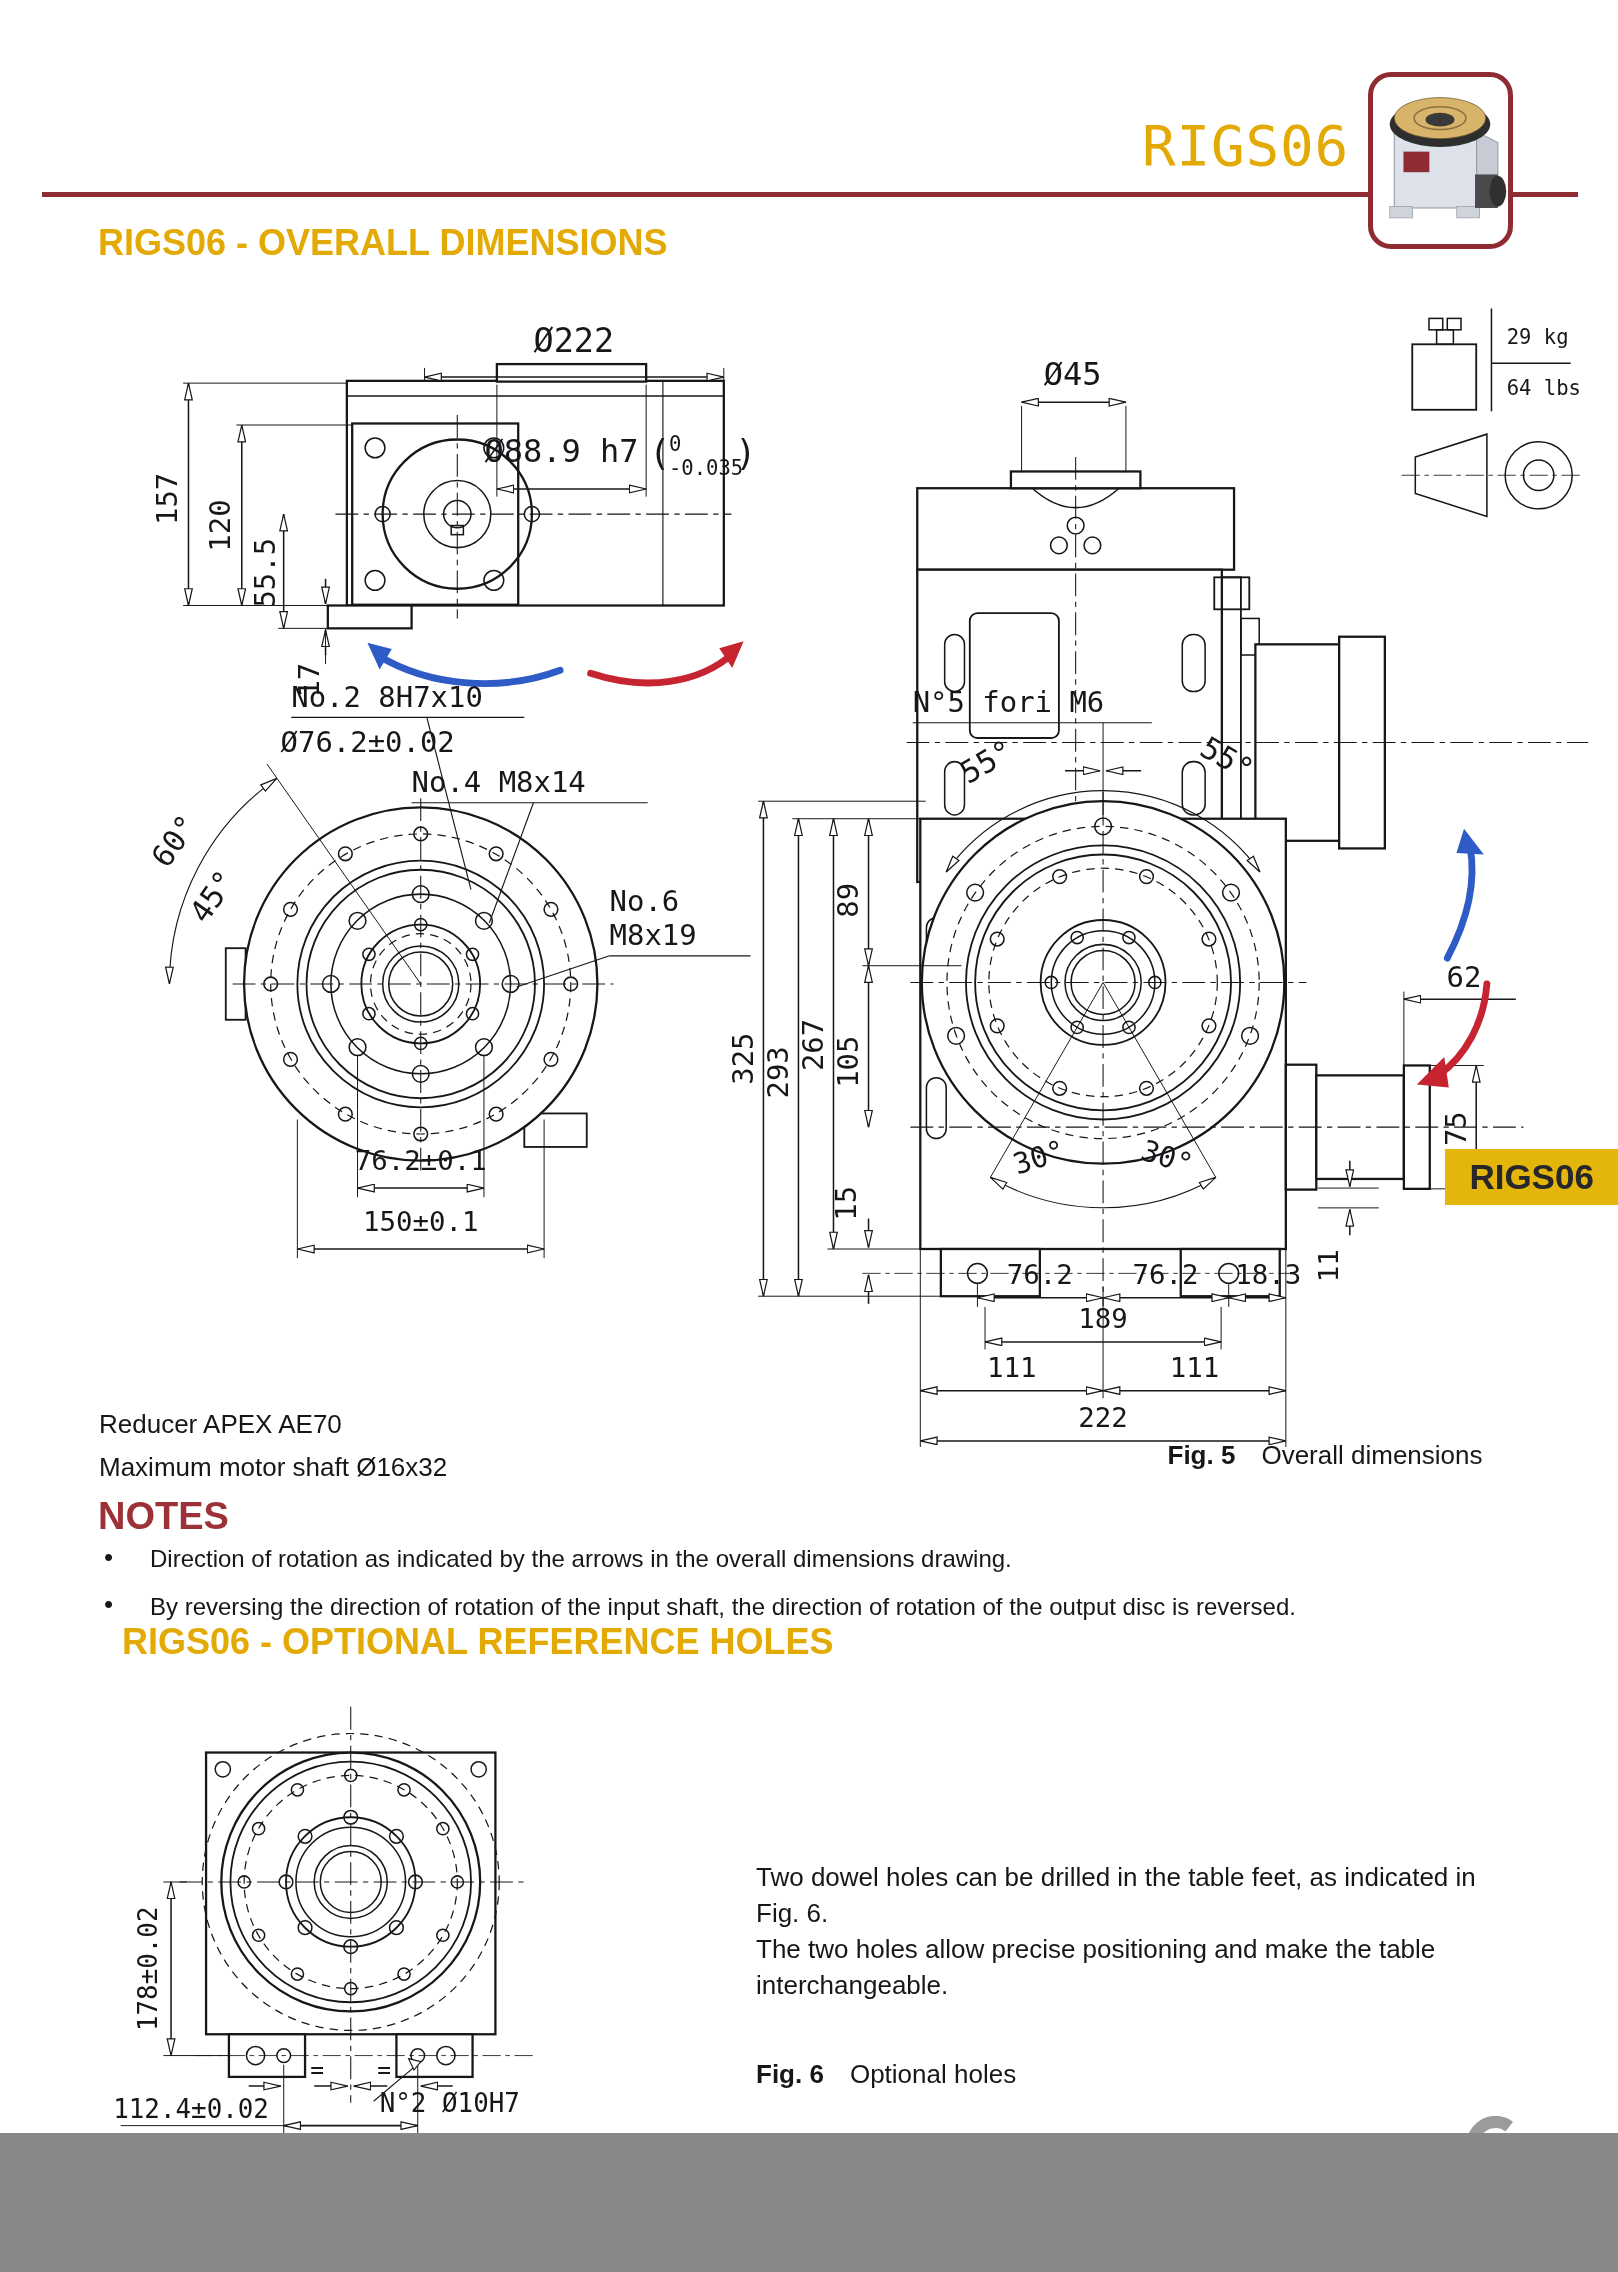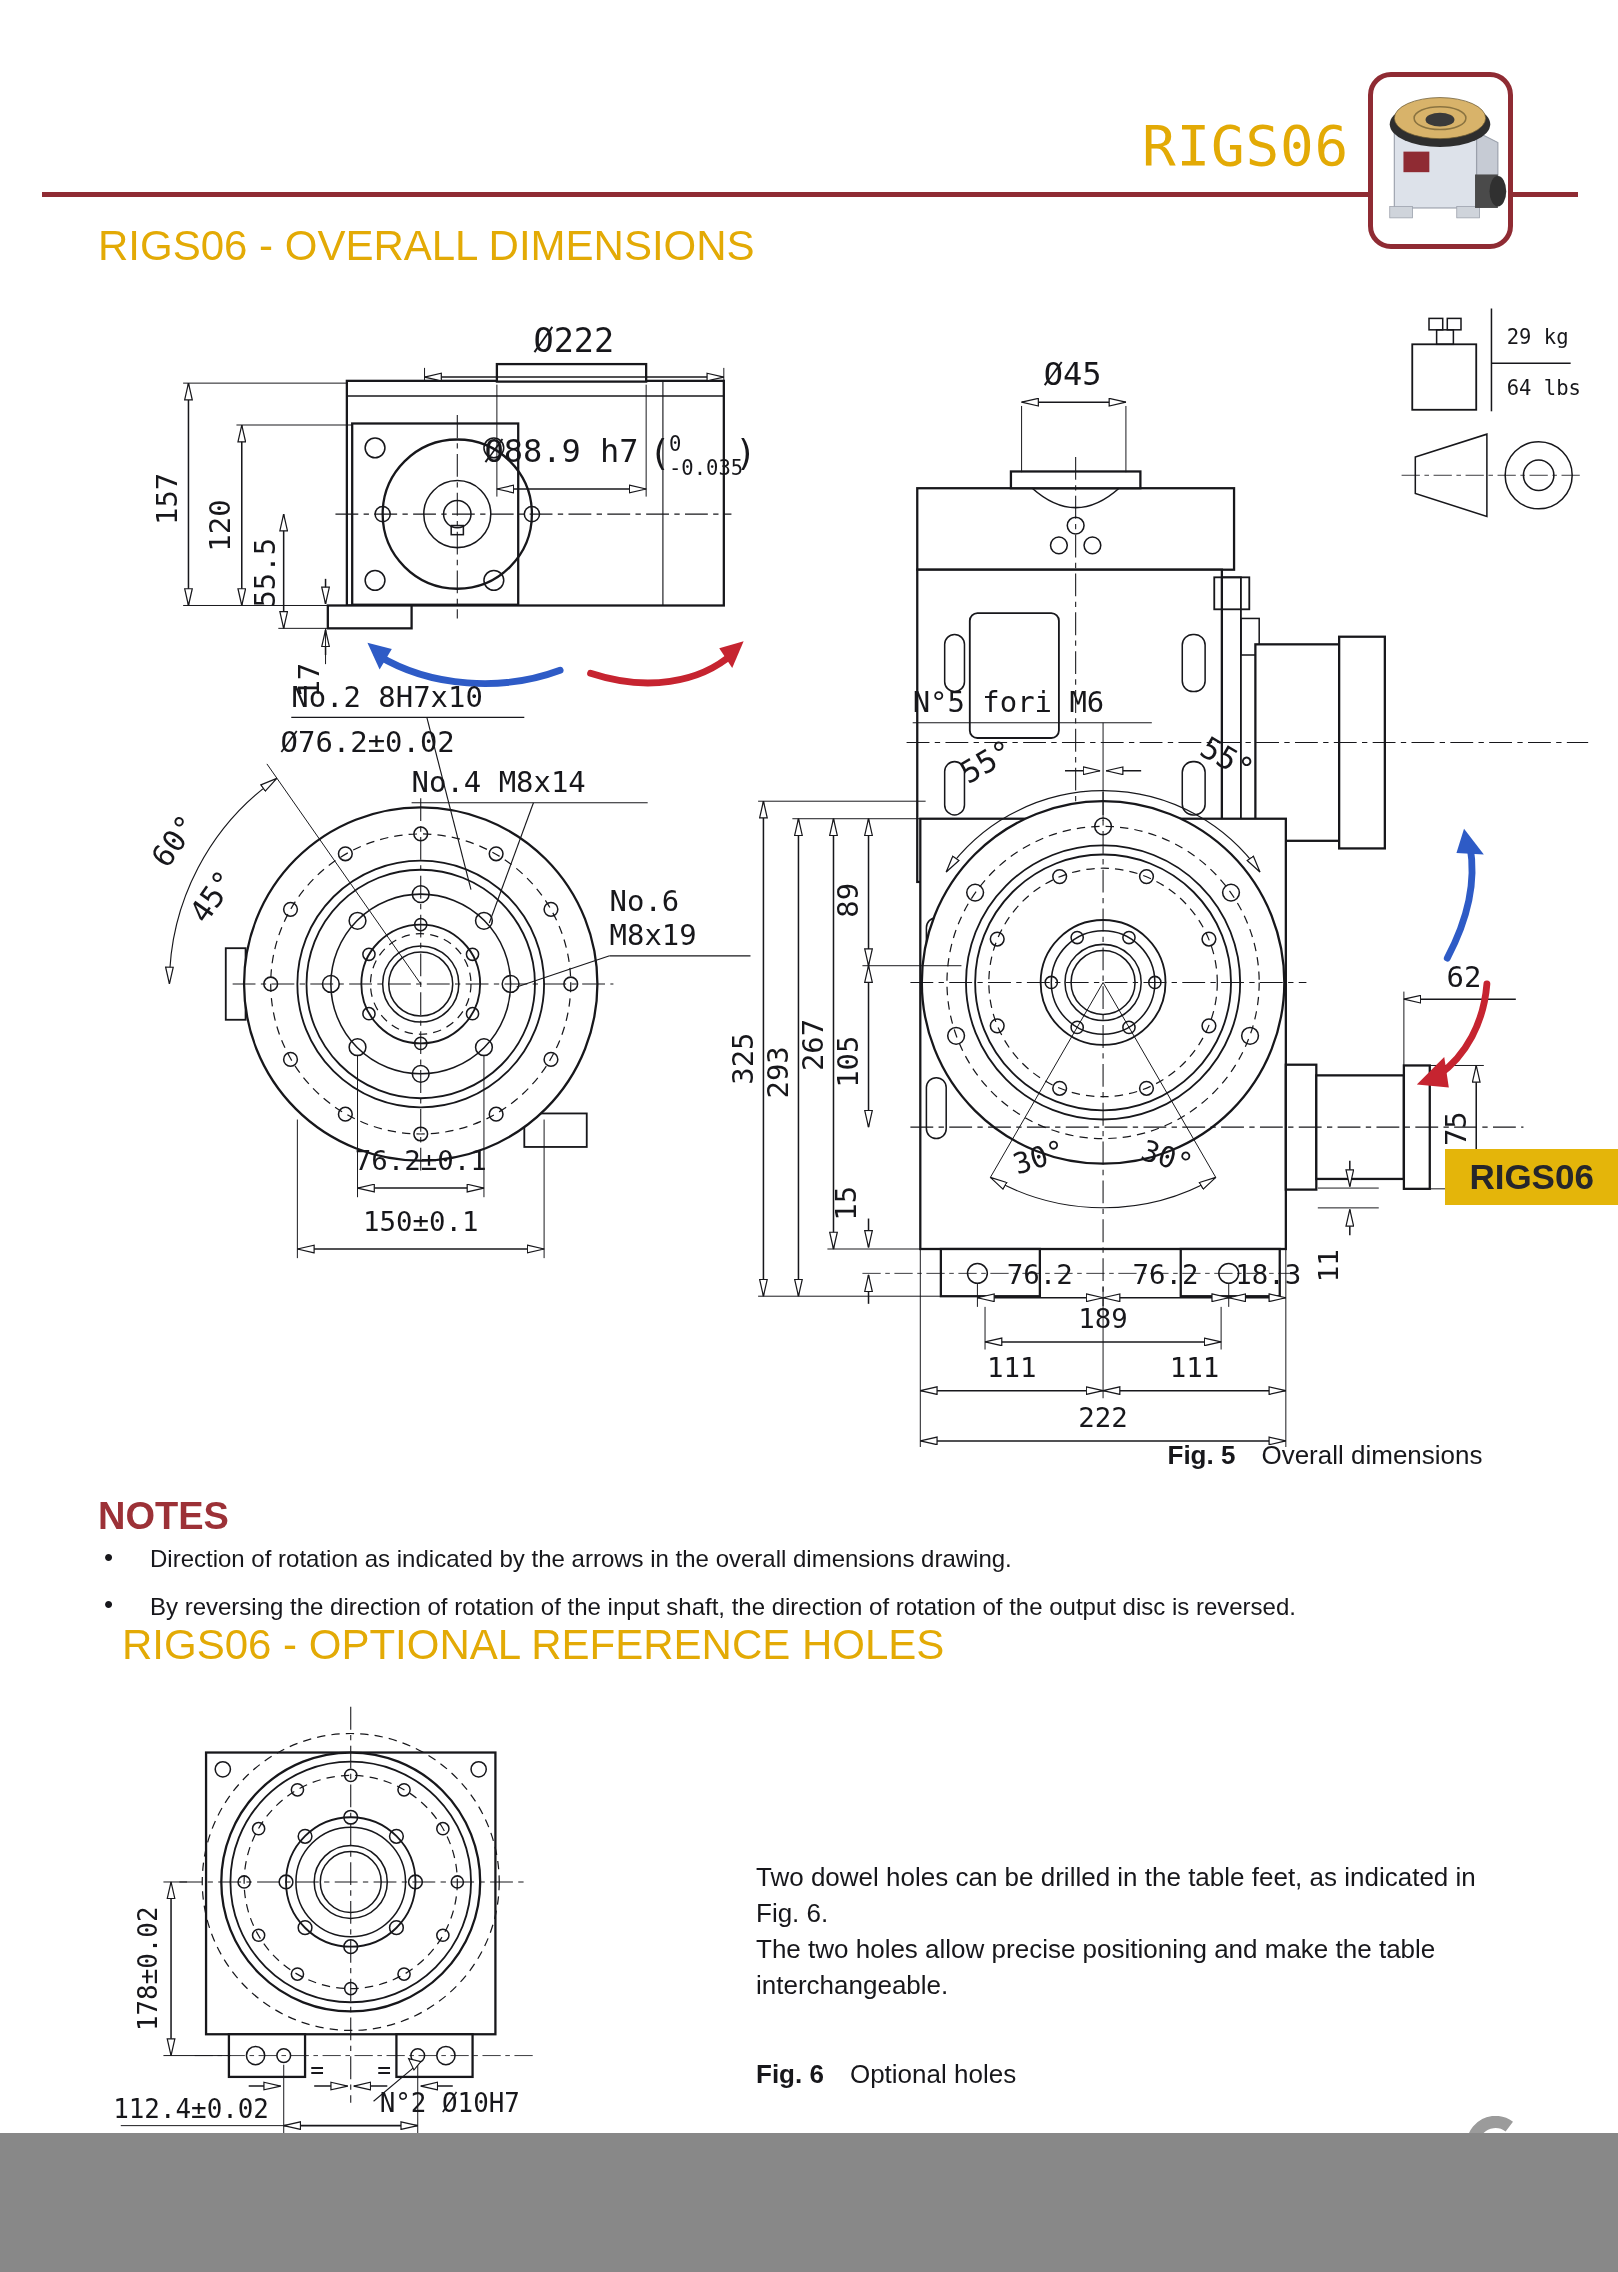--- a/index.html
+++ b/index.html
@@ -11,21 +11,21 @@
   #page{position:relative;width:1619px;height:2133px;background:#fff;overflow:hidden;
         font-family:"Liberation Sans",sans-serif;color:var(--ink)}
   .abs{position:absolute}
   
   #doc-title{left:1120px;top:113px;width:229px;text-align:right;
     font-family:"DejaVu Sans Mono",monospace;font-weight:500;font-size:56px;letter-spacing:0.8px;color:var(--gold)}
   .rule{background:var(--dark_red);height:4.6px}
   #product-box{left:1368px;top:72px;width:145px;height:177px;border:5.3px solid var(--dark_red);
     border-radius:23px;background:#fff;z-index:3}
   
-  .h1{font-weight:normal;font-size:42px;letter-spacing:0;color:var(--gold)}
+  .h1{font-weight:bold;font-size:36px;letter-spacing:0;color:var(--gold)}
   #h-overall{left:98px;top:222px}
   #h-optional{left:122px;top:1621px}
   #notes-h{left:98px;top:1495px;font-weight:bold;font-size:38px;color:var(--notes_red)}
   
   #reducer{left:99px;top:1403px;font-size:26px;line-height:43px}
   #fig5-cap,#fig6-cap{font-size:26px}
   #fig5-cap{left:1085px;top:1440px;width:480px;text-align:center}
   #fig6-cap{left:756px;top:2059px;width:533px}
   .cap-label{font-weight:bold;margin-right:26px}
   #bullets{left:98px;top:1545px;width:1463px;list-style:none}
@@ -384,20 +384,24 @@
       <polygon points="1922,1088 1948,1122 1912,1120" fill="#2E5BC6"></polygon>
       <path d="M1952,1292 C1948,1342 1925,1386 1888,1412" class="rotr"></path>
       <polygon points="1860,1424 1896,1388 1902,1428" fill="#C62430"></polygon>
     </g>
   </svg>
 
   <div class="abs" id="side-tab">
     <span>RIGS06</span>
   </div>
 
+  <div class="abs txt2" id="reducer">
+    <div>Reducer APEX AE70</div>
+    <div>Maximum motor shaft Ø16x32</div>
+  </div>
   <div class="abs txt2" id="fig5-cap">
     <span class="cap-label">Fig. 5</span><span>Overall dimensions</span>
   </div>
 
   <div class="abs txt2" id="notes-h">NOTES</div>
   <ul class="abs txt2" id="bullets">
     <li>Direction of rotation as indicated by the arrows in the overall dimensions drawing.</li>
     <li>By reversing the direction of rotation of the input shaft, the direction of rotation of the output disc is reversed.</li>
   </ul>
 

